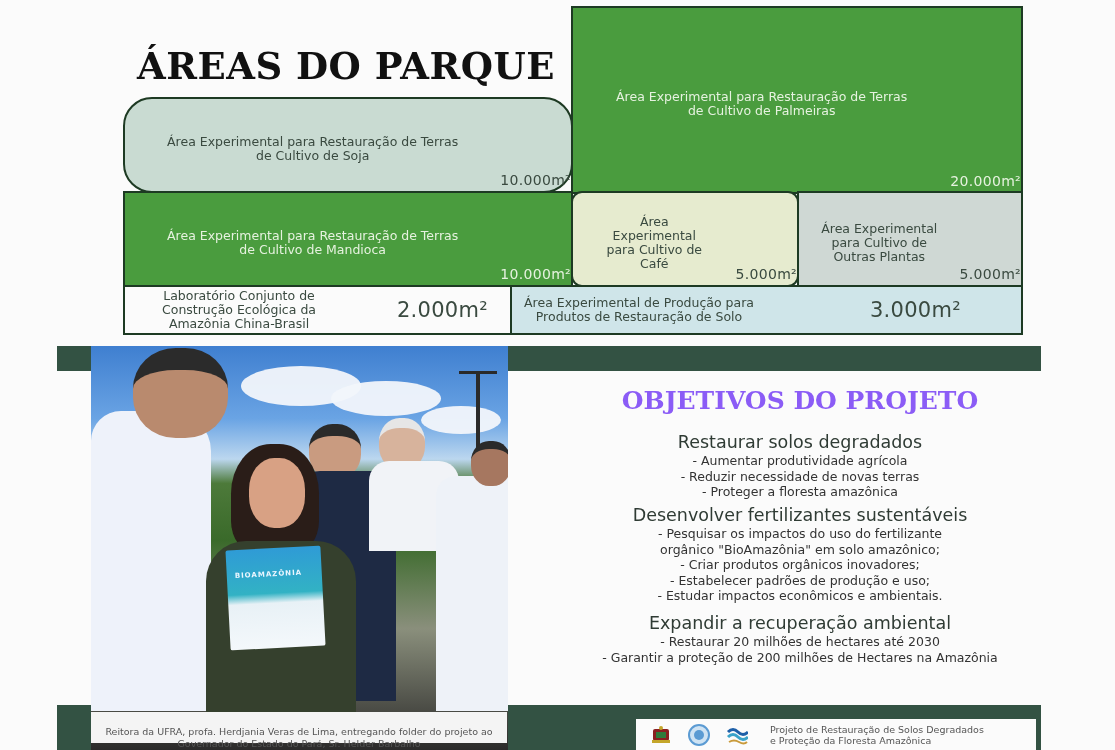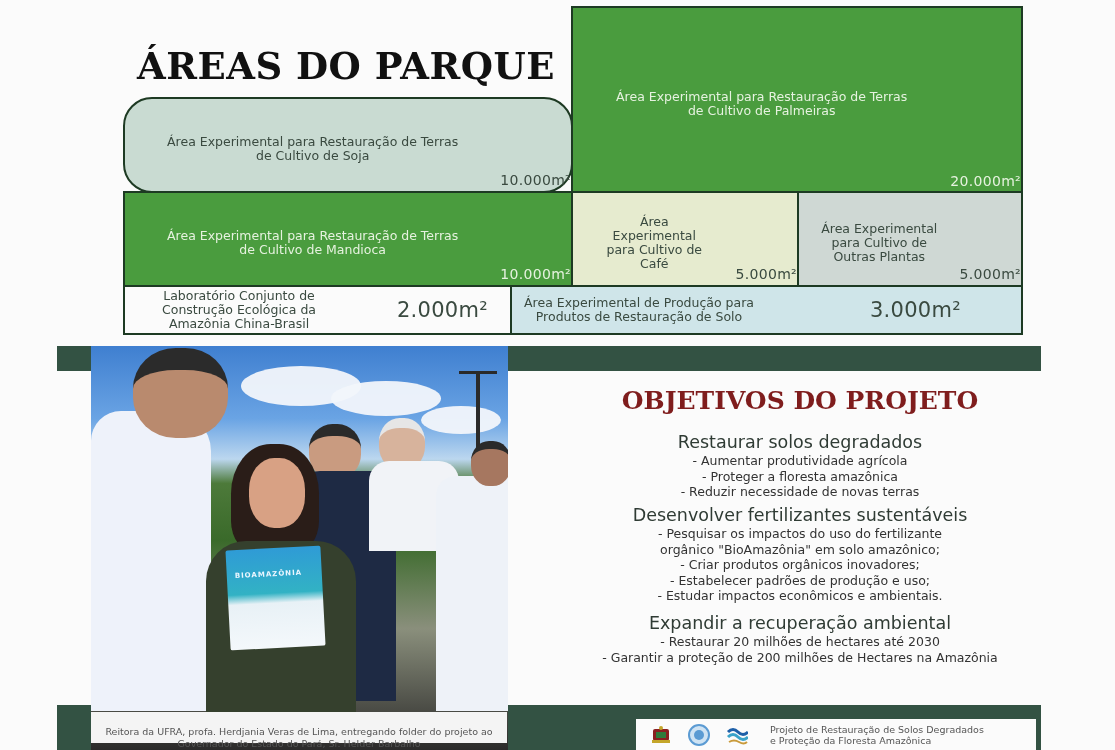--- a/index.html
+++ b/index.html
@@ -53,21 +53,21 @@
     font-size: 9.5px; line-height: 12px; color: #555; text-align: center; padding-top: 14px;
   }
   .footer-box {
     position: absolute; left: 636px; top: 719px; width: 400px; height: 31px; background: #fbfbfb;
     display: flex; align-items: center; padding-left: 14px; gap: 16px;
   }
   .footer-text { font-size: 9.5px; line-height: 11px; color: #555; margin-left: 6px; }
 
   .obj-title {
     position: absolute; left: 560px; top: 386px; width: 480px; text-align: center;
-    font-family: "DejaVu Serif", serif; font-weight: bold; font-size: 25px; color: #7f1d1d;
+    font-family: "DejaVu Serif", serif; font-weight: bold; font-size: 25px; color: #8b5cf6;
   }
   .obj-section { position: absolute; left: 560px; width: 480px; text-align: center; color: #333; }
   .obj-h { font-size: 17.5px; color: #2f3b34; line-height: 21px; }
   .obj-li { font-size: 12.5px; line-height: 15.5px; color: #333; }
 </style>
 </head>
 <body>
 
 <div class="areas-title">ÁREAS DO PARQUE</div>
 
@@ -79,21 +79,21 @@
 <div class="cell c-green" style="left:571px; top:6px; width:452px; height:188px;">
   <div class="lbl" style="padding:0 40px;">Área Experimental para Restauração de Terras de Cultivo de Palmeiras</div>
   <div class="val">20.000m²</div>
 </div>
 
 <div class="cell c-green" style="left:123px; top:191px; width:450px; height:96px;">
   <div class="lbl" style="padding:0 40px;">Área Experimental para Restauração de Terras de Cultivo de Mandioca</div>
   <div class="val">10.000m²</div>
 </div>
 
-<div class="cell c-cream" style="left:571px; top:191px; width:228px; height:96px;">
+<div class="cell c-cream" style="left:571px; top:191px; width:228px; height:96px;border-radius:11px;">
   <div class="lbl" style="padding:0 24px;">Área Experimental para Cultivo de Café</div>
   <div class="val">5.000m²</div>
 </div>
 
 <div class="cell c-grey" style="left:797px; top:191px; width:226px; height:96px;">
   <div class="lbl" style="padding:0 10px;">Área Experimental para Cultivo de Outras Plantas</div>
   <div class="val">5.000m²</div>
 </div>
 
 <div class="cell c-white row-cell" style="left:123px; top:285px; width:389px; height:50px; padding:0 22px 0 14px;">
@@ -137,22 +137,22 @@
   <div class="folder-title">BIOAMAZÔNIA</div>
 </div>
 
 <div class="caption">Reitora da UFRA, profa. Herdjania Veras de Lima, entregando folder do projeto ao Governador do Estado do Pará, Sr. Helder Barbalho</div>
 
 <div class="obj-title">OBJETIVOS DO PROJETO</div>
 
 <div class="obj-section" style="top:432px;">
   <div class="obj-h">Restaurar solos degradados</div>
   <div class="obj-li">-  Aumentar produtividade agrícola</div>
+  <div class="obj-li">-  Reduzir necessidade de novas terras</div>
   <div class="obj-li">-  Proteger a floresta amazônica</div>
-  <div class="obj-li">-  Reduzir necessidade de novas terras</div>
 </div>
 
 <div class="obj-section" style="top:505px;">
   <div class="obj-h">Desenvolver fertilizantes sustentáveis</div>
   <div class="obj-li" style="padding:0 95px;">-  Pesquisar os impactos do uso do fertilizante orgânico "BioAmazônia" em solo amazônico;</div>
   <div class="obj-li">-  Criar produtos orgânicos inovadores;</div>
   <div class="obj-li">-  Estabelecer padrões de produção e uso;</div>
   <div class="obj-li">-  Estudar impactos econômicos e ambientais.</div>
 </div>
 

